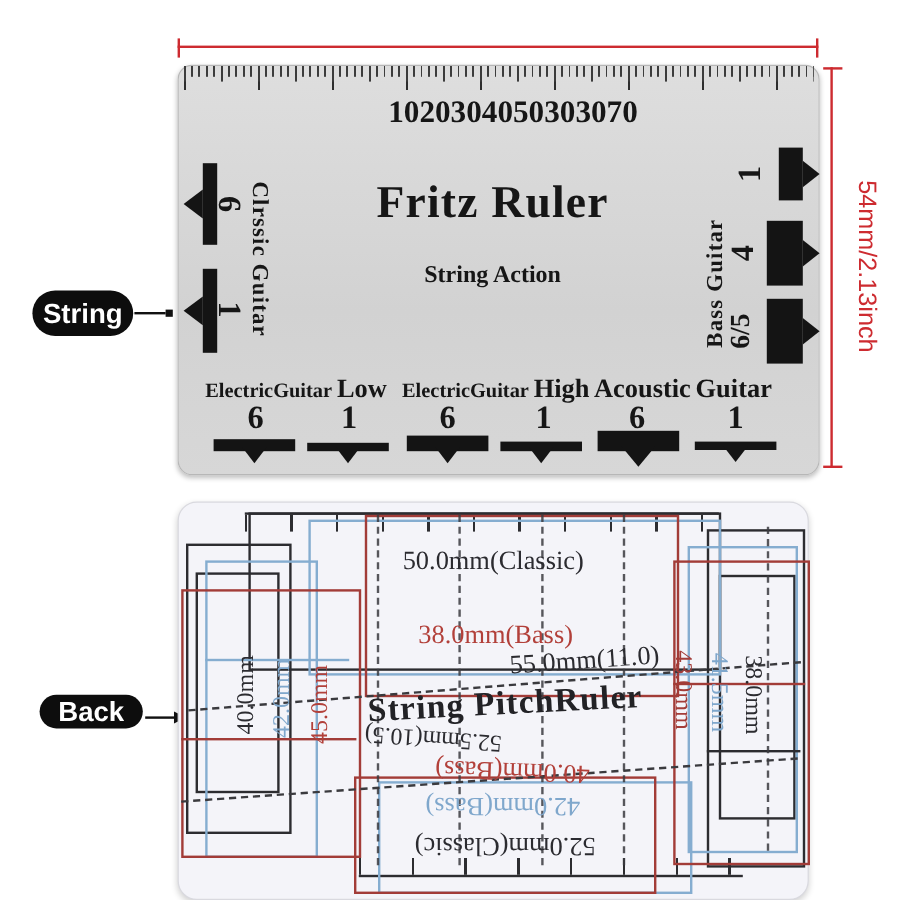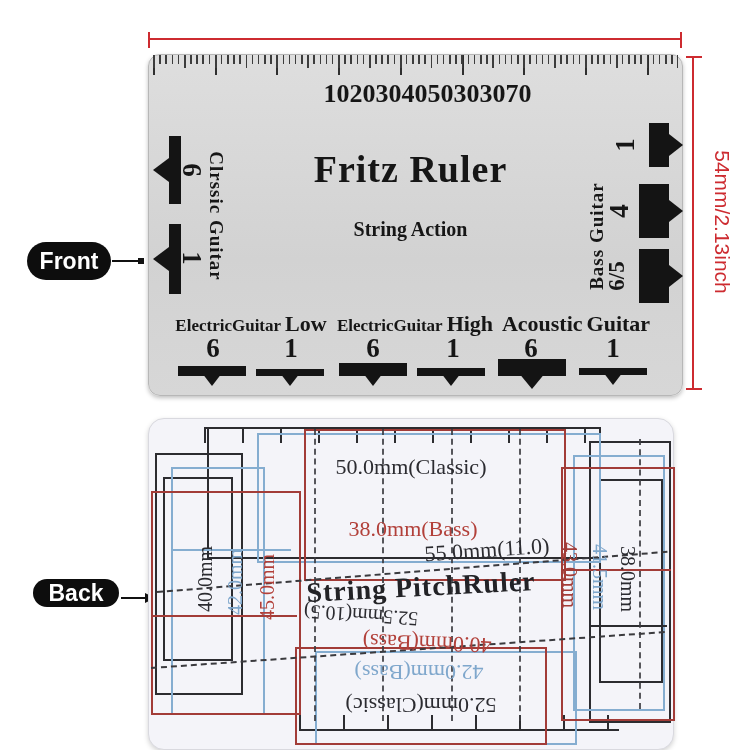--- a/index.html
+++ b/index.html
@@ -54,21 +54,21 @@
   .mkl::before{content:"";position:absolute;right:100%;top:50%;transform:translateY(-50%);
       border:solid transparent;border-width:12px 16px 12px 0;border-right-color:#141414;}
   .mkr{background:#141414;}
   .mkr::after{content:"";position:absolute;left:100%;top:50%;transform:translateY(-50%);
       border:solid transparent;border-width:11px 0 11px 14px;border-left-color:#141414;}
   .vnum{font-weight:700;font-size:27px;white-space:nowrap;}
   .vlabel{font-weight:700;font-size:19px;letter-spacing:1px;white-space:nowrap;}
 
   
   .bgroup{top:256px;height:80px;}
-  .bg-label{left:0;right:0;top:0;text-align:center;white-space:nowrap;}
+  .bg-label{left:0;right:0;top:0;text-align:left;white-space:nowrap;}
   .bg-name{font-size:17px;font-weight:700;}
   .bg-variant{font-size:22px;font-weight:700;}
   .bg-num{position:absolute;top:22px;font-size:27px;font-weight:700;transform:translateX(-50%);}
   .bar{position:absolute;background:#141414;}
   .bar::after{content:"";position:absolute;top:100%;left:50%;transform:translateX(-50%);margin-top:-3px;
       border:solid transparent;border-width:13px 10px 0 10px;border-top-color:#141414;}
   .bar.big::after{border-width:17px 14px 0 14px;margin-top:-4px;}
 
   
   .back-card{left:148px;top:418px;width:524px;height:330px;border-radius:16px;
@@ -92,21 +92,21 @@
 </head>
 <body>
 
 <div class="stage">
 
   <div class="abs dim-top-line"></div>
 
   <div class="abs dim-right-line"></div>
   <div class="abs dim sans dim-right-label">54mm/2.13inch</div>
 
-  <div class="abs pill pill-front sans">Front</div>
+  <div class="abs pill pill-front sans">String</div>
   <div class="abs leader leader-front"></div>
   <div class="abs pill pill-back sans">Back</div>
   <div class="abs leader leader-back"></div>
 
   <div class="abs front-card">
     <div class="abs fr-ticks"></div>
 
     <div class="abs fr-scale">
       <span>10</span>
       <span>20</span>

